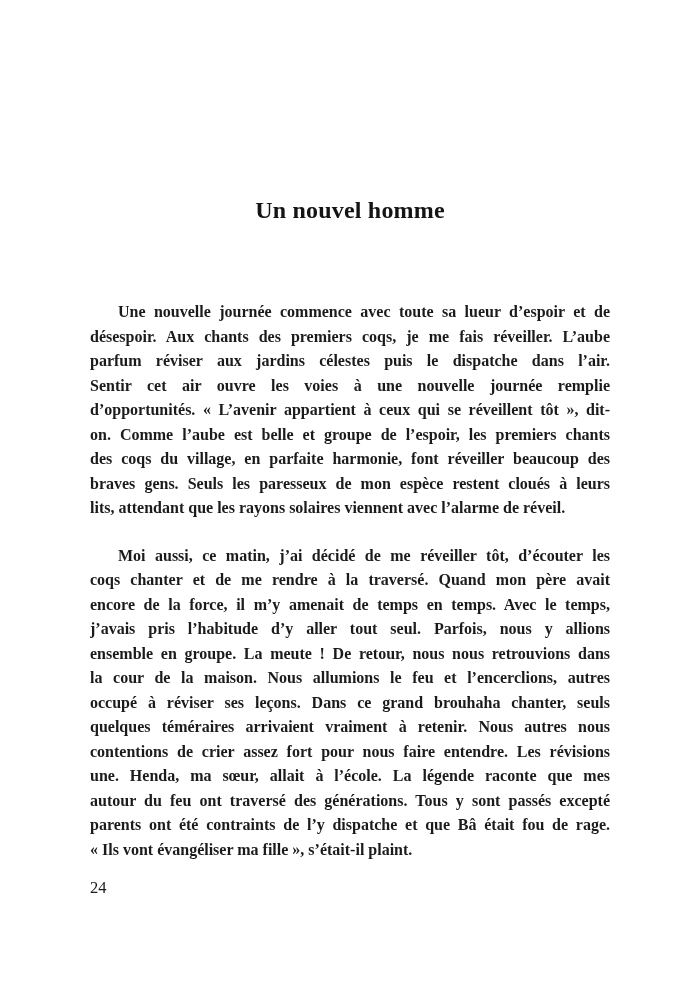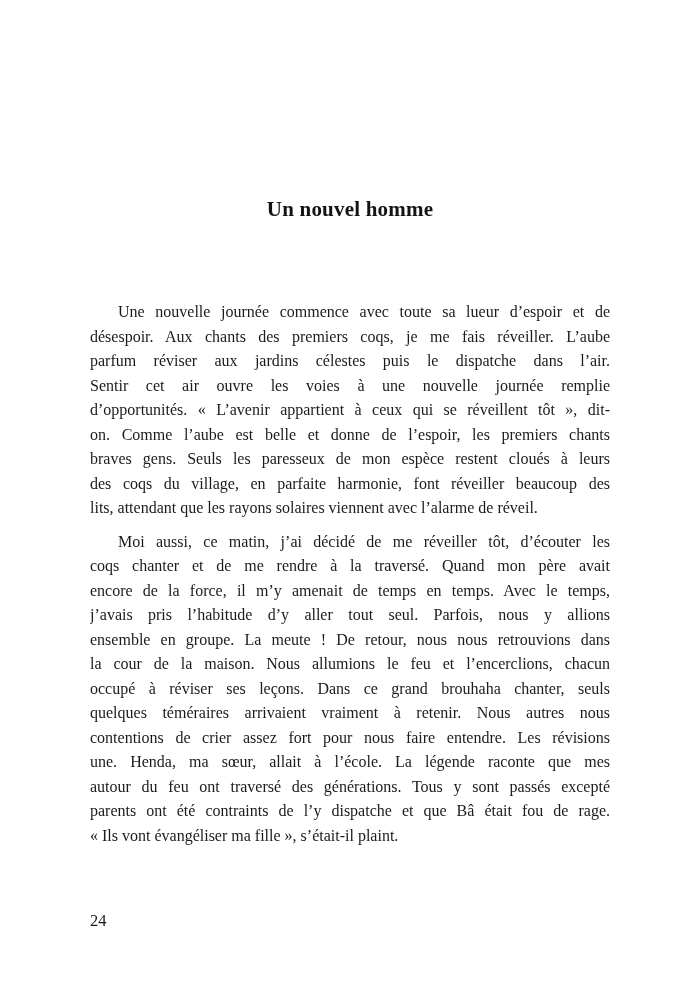--- a/index.html
+++ b/index.html
@@ -16,77 +16,77 @@
     color: #1b1b1b;
     overflow: hidden;
   }
   .chapter-title {
     position: absolute;
     top: 197px;
     left: 0;
     width: 700px;
     margin: 0;
     text-align: center;
-    font-size: 21px;
+    font-size: 24px;
     font-weight: bold;
     letter-spacing: 0.2px;
     color: #141414;
   }
   .page-body {
     position: absolute;
     top: 300px;
     left: 90px;
     width: 520px;
     font-size: 16px;
   }
-  .para { margin: 0; }
-  .para + .para { margin-top: 9px; }
+  .para { margin: 0; font-weight: bold; }
+  .para + .para { margin-top: 23px; }
   .line {
     height: 24.5px;
     line-height: 24.5px;
     text-align: justify;
     text-align-last: justify;
     overflow: hidden;
   }
   .line.first { padding-left: 28px; }
   .line.last  { text-align-last: left; }
   .page-footer {
     position: absolute;
     left: 90px;
-    top: 909px;
+    top: 876px;
     font-size: 16.5px;
     line-height: 24px;
     color: #1b1b1b;
   }
 </style>
 </head>
 <body>
 
 <div class="page">
   <h1 class="chapter-title">Un nouvel homme</h1>
 
   <main class="page-body">
       <div class="para">
         <div class="line first">Une nouvelle journée commence avec toute sa lueur d’espoir et de</div>
         <div class="line">désespoir. Aux chants des premiers coqs, je me fais réveiller. L’aube</div>
         <div class="line">parfum réviser aux jardins célestes puis le dispatche dans l’air.</div>
         <div class="line">Sentir cet air ouvre les voies à une nouvelle journée remplie</div>
         <div class="line">d’opportunités. « L’avenir appartient à ceux qui se réveillent tôt », dit-</div>
-        <div class="line">on. Comme l’aube est belle et donne de l’espoir, les premiers chants</div>
+        <div class="line">on. Comme l’aube est belle et groupe de l’espoir, les premiers chants</div>
+        <div class="line">des coqs du village, en parfaite harmonie, font réveiller beaucoup des</div>
         <div class="line">braves gens. Seuls les paresseux de mon espèce restent cloués à leurs</div>
-        <div class="line">des coqs du village, en parfaite harmonie, font réveiller beaucoup des</div>
         <div class="line last">lits, attendant que les rayons solaires viennent avec l’alarme de réveil.</div>
       </div>
       <div class="para">
         <div class="line first">Moi aussi, ce matin, j’ai décidé de me réveiller tôt, d’écouter les</div>
         <div class="line">coqs chanter et de me rendre à la traversé. Quand mon père avait</div>
         <div class="line">encore de la force, il m’y amenait de temps en temps. Avec le temps,</div>
         <div class="line">j’avais pris l’habitude d’y aller tout seul. Parfois, nous y allions</div>
         <div class="line">ensemble en groupe. La meute ! De retour, nous nous retrouvions dans</div>
-        <div class="line">la cour de la maison. Nous allumions le feu et l’encerclions, chacun</div>
+        <div class="line">la cour de la maison. Nous allumions le feu et l’encerclions, autres</div>
         <div class="line">occupé à réviser ses leçons. Dans ce grand brouhaha chanter, seuls</div>
         <div class="line">quelques téméraires arrivaient vraiment à retenir. Nous autres nous</div>
         <div class="line">contentions de crier assez fort pour nous faire entendre. Les révisions</div>
         <div class="line">une. Henda, ma sœur, allait à l’école. La légende raconte que mes</div>
         <div class="line">autour du feu ont traversé des générations. Tous y sont passés excepté</div>
         <div class="line">parents ont été contraints de l’y dispatche et que Bâ était fou de rage.</div>
         <div class="line last">« Ils vont évangéliser ma fille », s’était-il plaint.</div>
       </div>
     </main>
 

